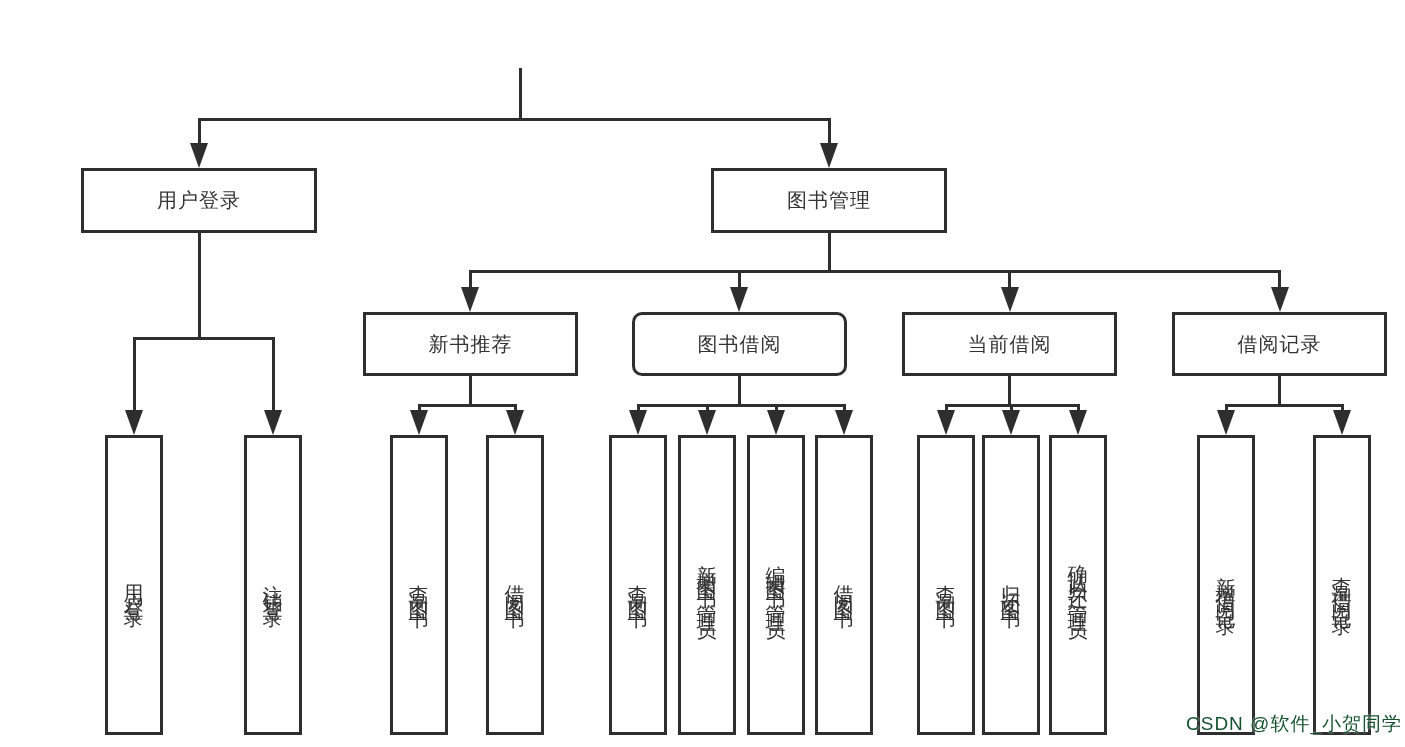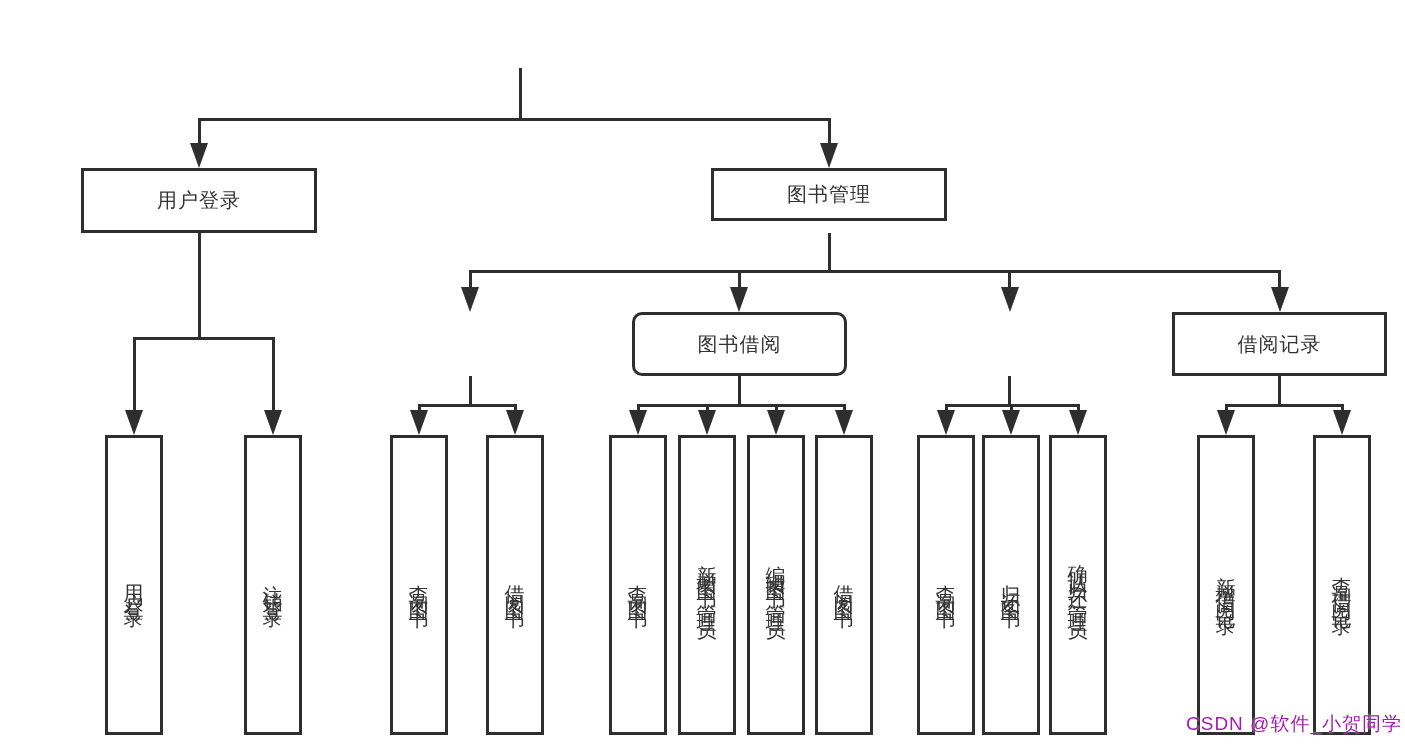--- a/index.html
+++ b/index.html
@@ -50,21 +50,21 @@
     height: 0;
     border-left: 9px solid transparent;
     border-right: 9px solid transparent;
     border-top: 25px solid #2e2e2e;
   }
   .watermark {
     position: absolute;
     left: 1186px;
     top: 711px;
     font-size: 19px;
-    color: #a21caf;
+    color: #14532d;
     letter-spacing: 1px;
     text-shadow: 0 0 3px #ffffff;
     white-space: nowrap;
   }
 </style>
 </head>
 <body>
 
 <div class="canvas">
 
@@ -72,21 +72,21 @@
   <div class="vline" style="left:519px; top:68px; height:50px;"></div>
   <div class="hline" style="left:198px; top:118px; width:633px;"></div>
   <div class="vline" style="left:198px; top:118px; height:28px;"></div>
   <div class="vline" style="left:828px; top:118px; height:28px;"></div>
   <div class="arrow" style="left:190px; top:143px;"></div>
   <div class="arrow" style="left:820px; top:143px;"></div>
 
   <div class="box" style="left:81px; top:168px; width:236px; height:65px;">
     <span>用户登录</span>
   </div>
-  <div class="box" style="left:711px; top:168px; width:236px; height:53px;">
+  <div class="box" style="left:711px; top:168px; width:236px; height:65px;">
     <span>图书管理</span>
   </div>
 
   <div class="vline" style="left:198px; top:233px; height:104px;"></div>
   <div class="hline" style="left:133px; top:337px; width:142px;"></div>
   <div class="vline" style="left:133px; top:337px; height:75px;"></div>
   <div class="vline" style="left:272px; top:337px; height:75px;"></div>
   <div class="arrow" style="left:125px; top:410px;"></div>
   <div class="arrow" style="left:264px; top:410px;"></div>
 
@@ -94,22 +94,28 @@
   <div class="hline" style="left:469px; top:270px; width:812px;"></div>
   <div class="vline" style="left:469px; top:270px; height:20px;"></div>
   <div class="vline" style="left:738px; top:270px; height:20px;"></div>
   <div class="vline" style="left:1008px; top:270px; height:20px;"></div>
   <div class="vline" style="left:1278px; top:270px; height:20px;"></div>
   <div class="arrow" style="left:461px; top:287px;"></div>
   <div class="arrow" style="left:730px; top:287px;"></div>
   <div class="arrow" style="left:1001px; top:287px;"></div>
   <div class="arrow" style="left:1271px; top:287px;"></div>
 
+  <div class="box" style="left:363px; top:312px; width:215px; height:64px;">
+    <span>新书推荐</span>
+  </div>
   <div class="box" style="left:632px; top:312px; width:215px; height:64px;border-radius:10px;">
     <span>图书借阅</span>
+  </div>
+  <div class="box" style="left:902px; top:312px; width:215px; height:64px;">
+    <span>当前借阅</span>
   </div>
   <div class="box" style="left:1172px; top:312px; width:215px; height:64px;">
     <span>借阅记录</span>
   </div>
 
   <div class="vline" style="left:469px; top:376px; height:28px;"></div>
   <div class="hline" style="left:418px; top:404px; width:99px;"></div>
   <div class="vline" style="left:418px; top:404px; height:8px;"></div>
   <div class="vline" style="left:514px; top:404px; height:8px;"></div>
   <div class="arrow" style="left:410px; top:410px;"></div>

